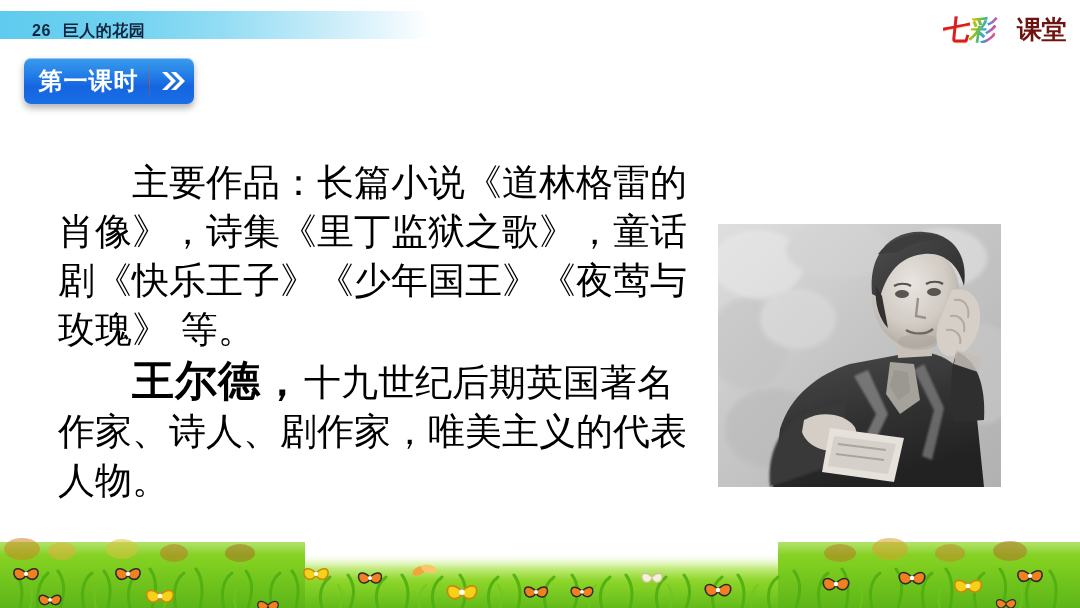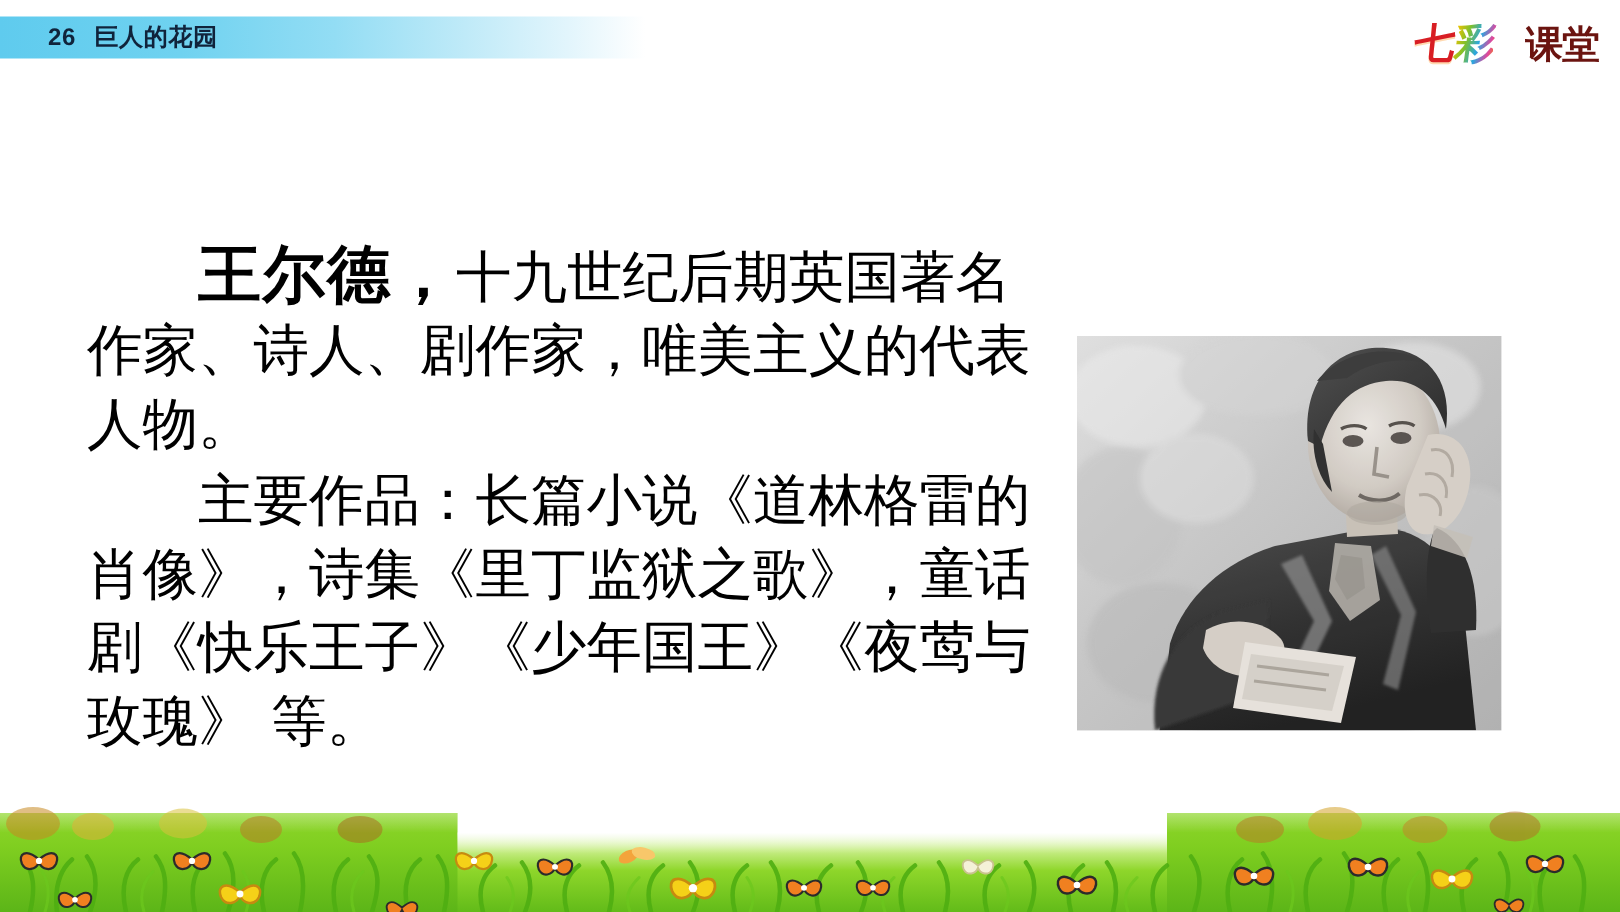--- a/index.html
+++ b/index.html
@@ -25,21 +25,21 @@
     height: 28px;
     background: linear-gradient(to right,
         #5fcbee 0%, #6fd2f0 28%, #93ddf4 52%,
         #bfeaf8 72%, #e2f5fc 88%, #ffffff 100%);
   }
   .header-title {
     position: absolute;
     left: 32px;
     top: 12px;
     height: 36px;
-    line-height: 26px;
+    line-height: 38px;
     font-family: "DejaVu Sans", "Liberation Sans", sans-serif;
     font-size: 16px;
     font-weight: 700;
     color: #10233b;
     letter-spacing: 0.5px;
     white-space: nowrap;
   }
   .header-title .num {
     margin-right: 12px;
     font-family: "Liberation Sans", sans-serif;
@@ -175,24 +175,34 @@
   <div class="header-title">
     <span class="num">26</span><span>巨人的花园</span>
   </div>
 
   <div class="brand-logo">
     <span class="qi">七</span>
     <span class="cai">彩</span>
     <span class="ketang">课堂</span>
   </div>
 
+  <div class="lesson-btn">
+    <span class="lesson-btn-label">第一课时</span>
+    <span class="lesson-btn-divider"></span>
+    <span class="lesson-btn-chevron">
+      <svg width="26" height="24" viewBox="0 0 26 24">
+        <path d="M3 3 L12 12 L3 21 L8 21 L17 12 L8 3 Z" fill="#ffffff"></path>
+        <path d="M12 3 L21 12 L12 21 L17 21 L26 12 L17 3 Z" fill="#ffffff"></path>
+      </svg>
+    </span>
+  </div>
 
   <div class="body-text">
+    <p class="para">主要作品：长篇小说《道林格雷的肖像》，诗集《里丁监狱之歌》，童话剧《快乐王子》《少年国王》《夜莺与玫瑰》 等。</p>
     <p class="para"><span class="name-strong">王尔德，</span><span>十九世纪后期英国著名作家、诗人、剧作家，唯美主义的代表人物。</span></p>
-    <p class="para">主要作品：长篇小说《道林格雷的肖像》，诗集《里丁监狱之歌》，童话剧《快乐王子》《少年国王》《夜莺与玫瑰》 等。</p>
   </div>
 
   <div class="portrait">
     <svg width="283" height="263" viewBox="0 0 283 263">
       <defs>
         <linearGradient id="bgG" x1="0" y1="0" x2="1" y2="1">
           <stop offset="0%" stop-color="#e8e8e8"></stop>
           <stop offset="40%" stop-color="#cfcfcf"></stop>
           <stop offset="100%" stop-color="#b6b6b6"></stop>
         </linearGradient>

